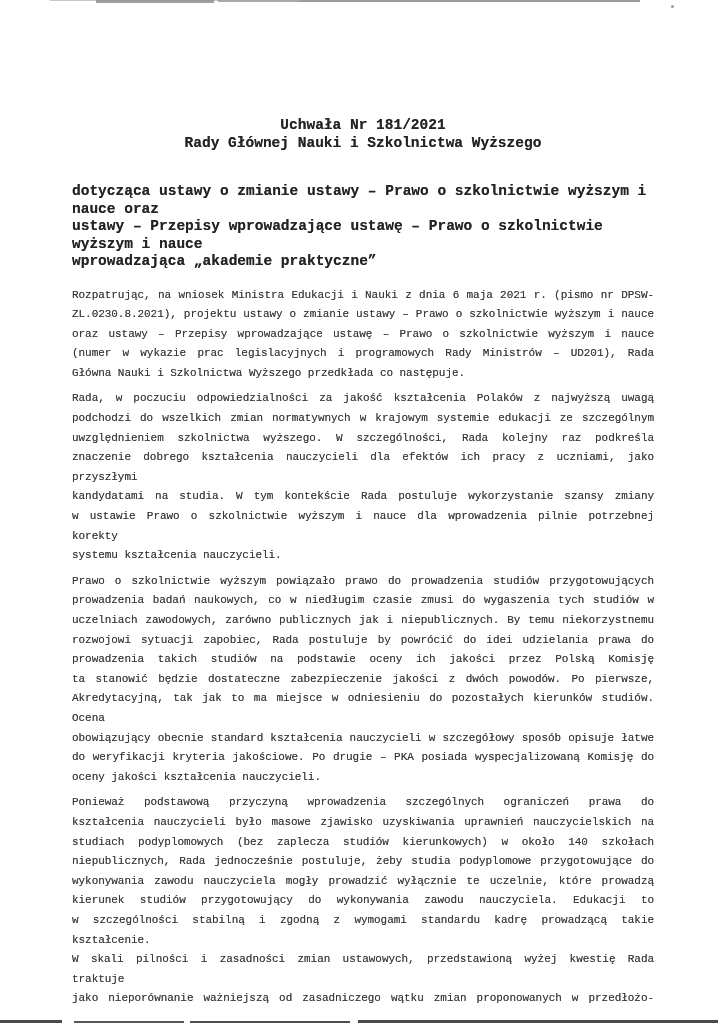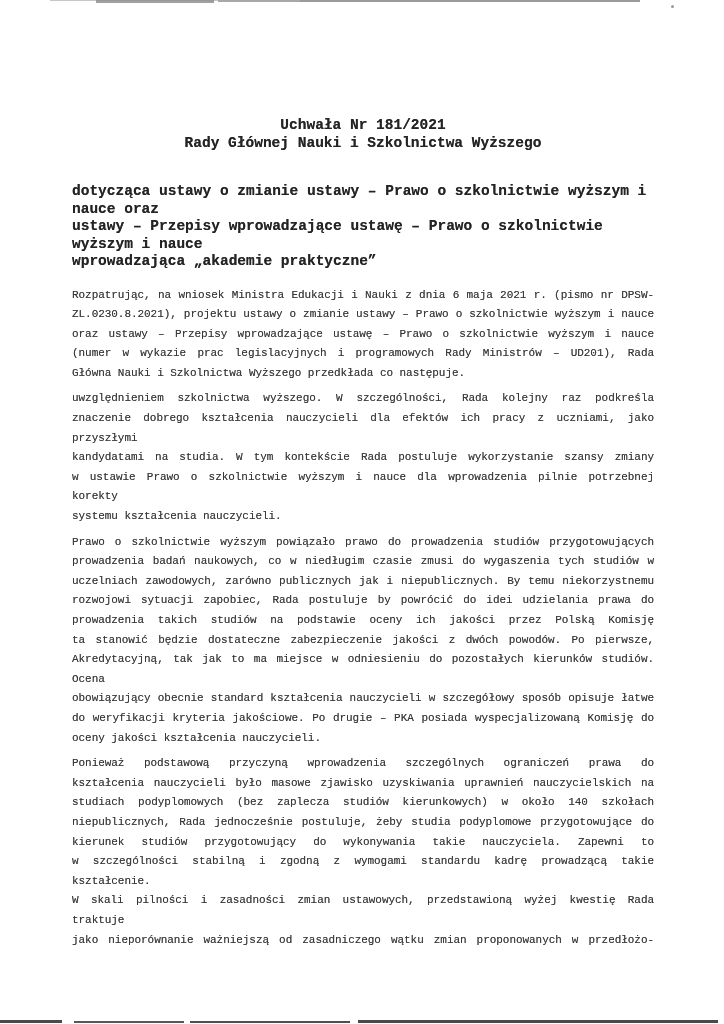--- a/index.html
+++ b/index.html
@@ -88,20 +88,22 @@
     </header>
     <main class="doc-body">
         <div class="para">
           <div class="jline">Rozpatrując, na wniosek Ministra Edukacji i Nauki z dnia 6 maja 2021 r. (pismo nr DPSW-</div>
           <div class="jline">ZL.0230.8.2021), projektu ustawy o zmianie ustawy – Prawo o szkolnictwie wyższym i nauce</div>
           <div class="jline">oraz ustawy – Przepisy wprowadzające ustawę – Prawo o szkolnictwie wyższym i nauce</div>
           <div class="jline">(numer w wykazie prac legislacyjnych i programowych Rady Ministrów – UD201), Rada</div>
           <div class="jline last">Główna Nauki i Szkolnictwa Wyższego przedkłada co następuje.</div>
         </div>
         <div class="para">
+          <div class="jline">Rada, w poczuciu odpowiedzialności za jakość kształcenia Polaków z najwyższą uwagą</div>
+          <div class="jline">podchodzi do wszelkich zmian normatywnych w krajowym systemie edukacji ze szczególnym</div>
           <div class="jline">uwzględnieniem szkolnictwa wyższego. W szczególności, Rada kolejny raz podkreśla</div>
           <div class="jline">znaczenie dobrego kształcenia nauczycieli dla efektów ich pracy z uczniami, jako przyszłymi</div>
           <div class="jline">kandydatami na studia. W tym kontekście Rada postuluje wykorzystanie szansy zmiany</div>
           <div class="jline">w ustawie Prawo o szkolnictwie wyższym i nauce dla wprowadzenia pilnie potrzebnej korekty</div>
           <div class="jline last">systemu kształcenia nauczycieli.</div>
         </div>
         <div class="para">
           <div class="jline">Prawo o szkolnictwie wyższym powiązało prawo do prowadzenia studiów przygotowujących</div>
           <div class="jline">prowadzenia badań naukowych, co w niedługim czasie zmusi do wygaszenia tych studiów w</div>
           <div class="jline">uczelniach zawodowych, zarówno publicznych jak i niepublicznych. By temu niekorzystnemu</div>
@@ -111,21 +113,22 @@
           <div class="jline">Akredytacyjną, tak jak to ma miejsce w odniesieniu do pozostałych kierunków studiów. Ocena</div>
           <div class="jline">obowiązujący obecnie standard kształcenia nauczycieli w szczegółowy sposób opisuje łatwe</div>
           <div class="jline">do weryfikacji kryteria jakościowe. Po drugie – PKA posiada wyspecjalizowaną Komisję do</div>
           <div class="jline last">oceny jakości kształcenia nauczycieli.</div>
         </div>
         <div class="para">
           <div class="jline">Ponieważ podstawową przyczyną wprowadzenia szczególnych ograniczeń prawa do</div>
           <div class="jline">kształcenia nauczycieli było masowe zjawisko uzyskiwania uprawnień nauczycielskich na</div>
           <div class="jline">studiach podyplomowych (bez zaplecza studiów kierunkowych) w około 140 szkołach</div>
           <div class="jline">niepublicznych, Rada jednocześnie postuluje, żeby studia podyplomowe przygotowujące do</div>
-          <div class="jline">kierunek studiów przygotowujący do wykonywania takie nauczyciela. Zapewni to</div>
+          <div class="jline">wykonywania zawodu nauczyciela mogły prowadzić wyłącznie te uczelnie, które prowadzą</div>
+          <div class="jline">kierunek studiów przygotowujący do wykonywania zawodu nauczyciela. Edukacji to</div>
           <div class="jline">w szczególności stabilną i zgodną z wymogami standardu kadrę prowadzącą takie kształcenie.</div>
           <div class="jline">W skali pilności i zasadności zmian ustawowych, przedstawioną wyżej kwestię Rada traktuje</div>
           <div class="jline">jako nieporównanie ważniejszą od zasadniczego wątku zmian proponowanych w przedłożo-</div>
         </div>
       </main>
   </div>
 
 </div>
 
 </body></html>

